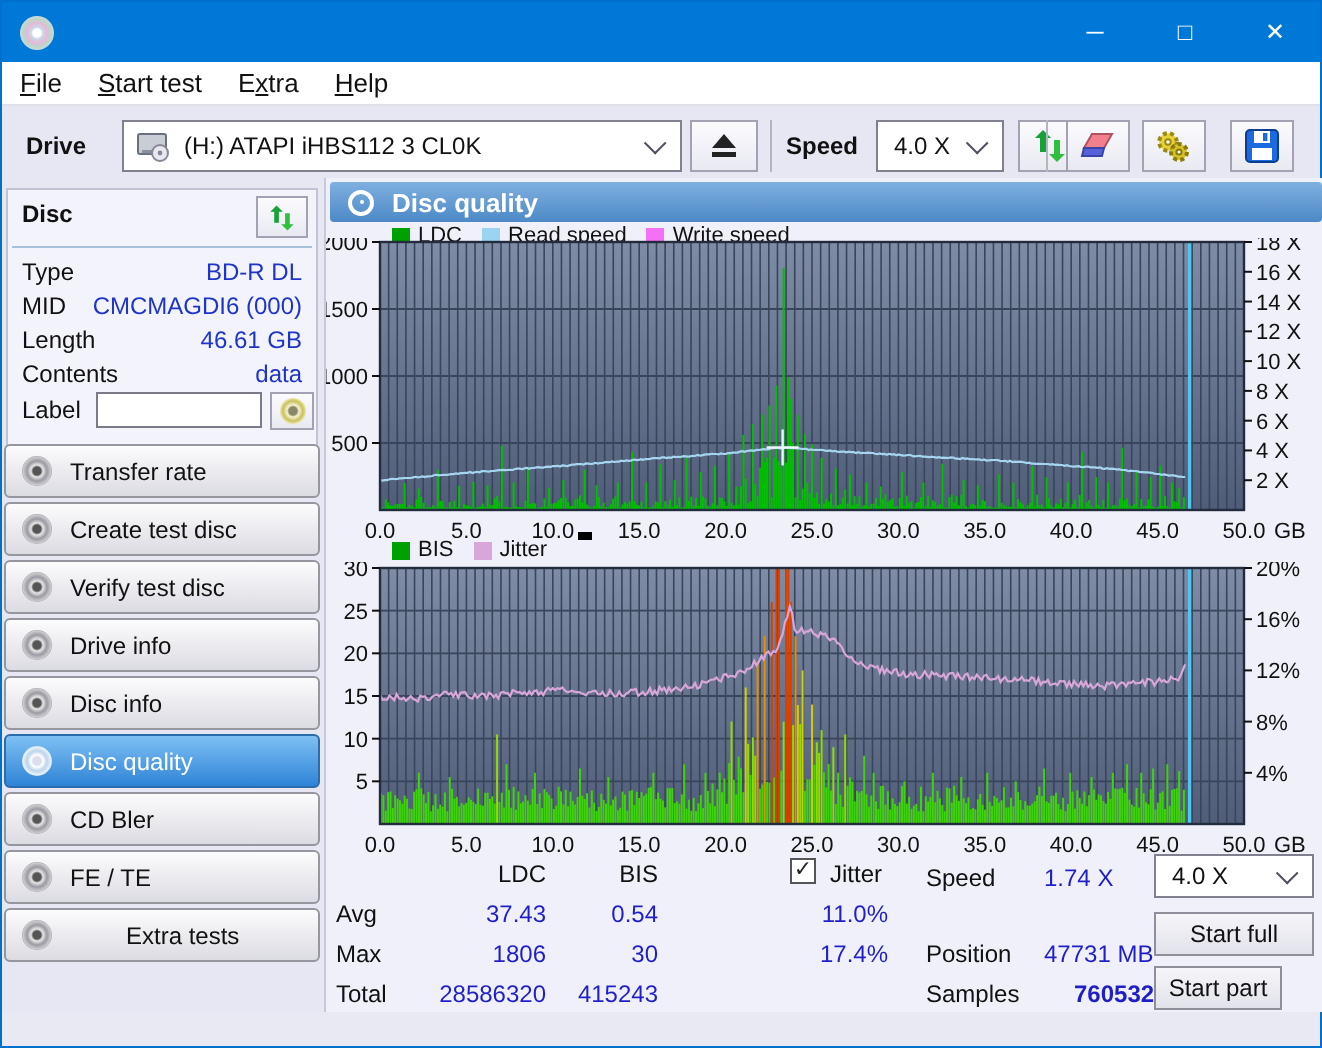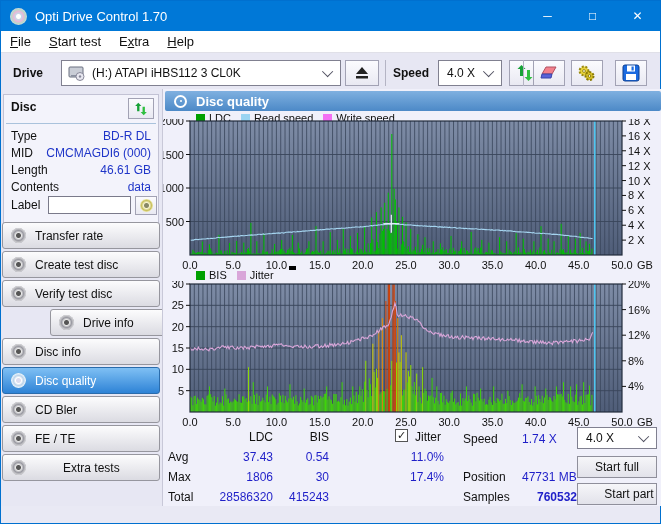--- a/index.html
+++ b/index.html
@@ -60,38 +60,37 @@
   svg text { font-family:"Liberation Sans", sans-serif; }
 
   
   .st { height:16px; font-size:12px; }
   .st.blue { color:#1F1FC8; }
   .r { text-align:right; }
   .chk { left:232px; top:340px; width:13px; height:13px; background:#fff; border:1px solid #555; font-size:11px; line-height:11px; text-align:center; color:#222; }
   .push-btn { border:1px solid #8F8F9B; background:linear-gradient(#F6F6F9,#E2E2EA); text-align:center; line-height:20px; font-size:12px; }
   #stats-combo { left:414px; top:338px; width:80px; height:22px; }
   #start-full { left:414px; top:367px; width:80px; height:22px; }
-  #start-part { left:414px; top:394px; width:80px; height:22px;padding-left:24px; }
+  #start-part { left:414px; top:394px; width:64px; height:22px; }
 
   
   #statusbar { left:0; top:505px; width:100%; height:18px; background:#F0F0F0; border-top:1px solid #D8D8D8; font-size:12px; }
   .sb-sep { top:2px; width:1px; height:14px; background:#C8C8C8; }
   #progress-wrap { left:148px; top:2px; width:298px; height:13px; border:1px solid #8E8E8E; background:#fff; }
   #progress-fill { height:100%; background:#1CB81C; }
   #grip { right:2px; top:7px; width:10px; height:9px;
      background-image:radial-gradient(circle, #999 1px, transparent 1.2px); background-size:4px 4px; }
 </style>
 </head>
 <body>
 
 <div id="window">
 
   <div id="titlebar" class="abs">
     <div class="app-icon"></div>
-    <div class="title">Opti Drive Control 1.70</div>
     <div id="cap-group">
       <div class="cap-btn">─</div>
       <div class="cap-btn">□</div>
       <div class="cap-btn">✕</div>
     </div>
   </div>
 
   <div id="menubar" class="abs">
       <div class="menu-item"><u>F</u>ile</div>
       <div class="menu-item"><u>S</u>tart test</div>
@@ -194,21 +193,21 @@
           <span>Transfer rate</span>
         </div>
         <div class="side-btn abs" style="top: 158px;">
           <span class="cd-ic"></span>
           <span>Create test disc</span>
         </div>
         <div class="side-btn abs" style="top: 187px;">
           <span class="cd-ic"></span>
           <span>Verify test disc</span>
         </div>
-        <div class="side-btn abs" style="top: 216px; margin-left: 48px;">
+        <div class="side-btn abs" style="top: 216px;">
           <span class="cd-ic"></span>
           <span>Drive info</span>
         </div>
         <div class="side-btn abs" style="top: 245px;">
           <span class="cd-ic"></span>
           <span>Disc info</span>
         </div>
         <div class="side-btn abs sel" style="top: 274px;">
           <span class="cd-ic"></span>
           <span>Disc quality</span>

